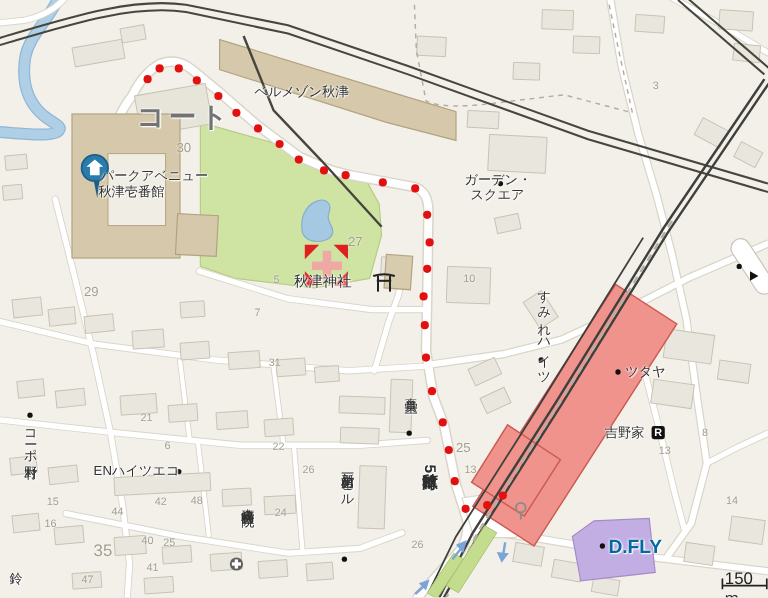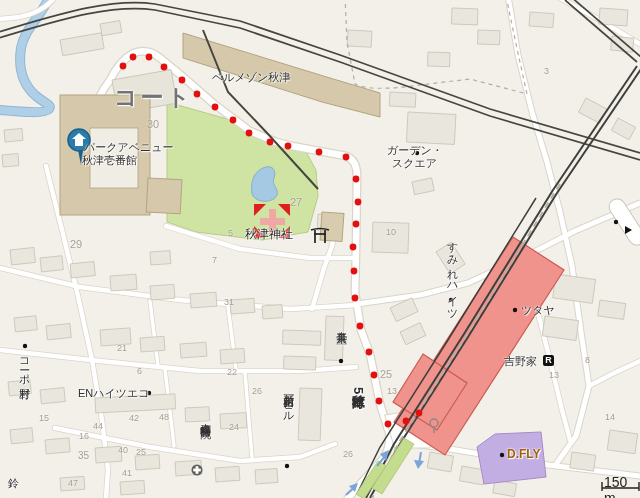--- a/index.html
+++ b/index.html
@@ -10,21 +10,21 @@
   }
   .map-root svg{position:absolute;left:0;top:0;}
   .lbl{
     position:absolute;font-size:11px;color:#2f2f2f;white-space:nowrap;line-height:1.15;
     text-shadow:0 0 2px #fff,0 0 2px #fff,1px 1px 1px #fff;z-index:5;
   }
   .vert{writing-mode:vertical-rl;letter-spacing:1px;}
   .big-station{font-size:23px;font-weight:bold;color:#0a0a0a;letter-spacing:2px;}
   .court{font-size:23px;font-weight:bold;color:#737373;letter-spacing:3px;}
   .street{font-size:13px;font-weight:600;color:#2e2e2e;}
-  .dfly{font-size:12px;font-weight:bold;color:#a16207;text-align:right;}
+  .dfly{font-size:16px;font-weight:bold;color:#0369a1;text-align:right;}
   .num{position:absolute;color:#a39f90;font-size:9px;z-index:4;text-shadow:0 0 2px #fff;white-space:nowrap;}
   .rbox{
     position:absolute;width:11px;height:11px;background:#111;color:#fff;border-radius:2px;
     font-size:9px;font-weight:bold;text-align:center;line-height:11px;z-index:5;
   }
   .scale-lbl{position:absolute;font-size:14px;color:#222;z-index:6;}
 </style>
 </head>
 <body>
 
@@ -316,30 +316,30 @@
 <div id="numbers">
       <div class="num" style="left: 107px; top: 118px; font-size: 11px; margin-left: 40px;">30</div>
       <div class="num" style="left: 70px; top: 238px; font-size: 11px;">29</div>
       <div class="num" style="left: 290px; top: 196px; font-size: 11px;">27</div>
       <div class="num" style="left: 386px; top: 227px;">10</div>
       <div class="num" style="left: 228px; top: 228px;">5</div>
       <div class="num" style="left: 212px; top: 255px;">7</div>
       <div class="num" style="left: 224px; top: 297px;">31</div>
       <div class="num" style="left: 380px; top: 368px; font-size: 11px;">25</div>
       <div class="num" style="left: 387px; top: 386px;">13</div>
-      <div class="num" style="left: 78px; top: 450px; font-size: 10px;">35</div>
+      <div class="num" style="left: 78px; top: 450px; font-size: 14px;">35</div>
       <div class="num" style="left: 93px; top: 421px;">44</div>
       <div class="num" style="left: 129px; top: 413px;">42</div>
       <div class="num" style="left: 159px; top: 412px;">48</div>
       <div class="num" style="left: 118px; top: 445px;">40</div>
       <div class="num" style="left: 136px; top: 447px;">25</div>
       <div class="num" style="left: 122px; top: 468px;">41</div>
       <div class="num" style="left: 68px; top: 478px;">47</div>
       <div class="num" style="left: 39px; top: 413px;">15</div>
-      <div class="num" style="left: 37px; top: 431px; margin-left: 42px;">16</div>
+      <div class="num" style="left: 37px; top: 431px;">16</div>
       <div class="num" style="left: 117px; top: 343px;">21</div>
       <div class="num" style="left: 137px; top: 366px;">6</div>
       <div class="num" style="left: 227px; top: 367px;">22</div>
       <div class="num" style="left: 229px; top: 422px;">24</div>
       <div class="num" style="left: 252px; top: 386px;">26</div>
       <div class="num" style="left: 343px; top: 449px;">26</div>
       <div class="num" style="left: 544px; top: 66px;">3</div>
       <div class="num" style="left: 549px; top: 370px;">13</div>
       <div class="num" style="left: 605px; top: 412px;">14</div>
       <div class="num" style="left: 585px; top: 355px;">8</div>

